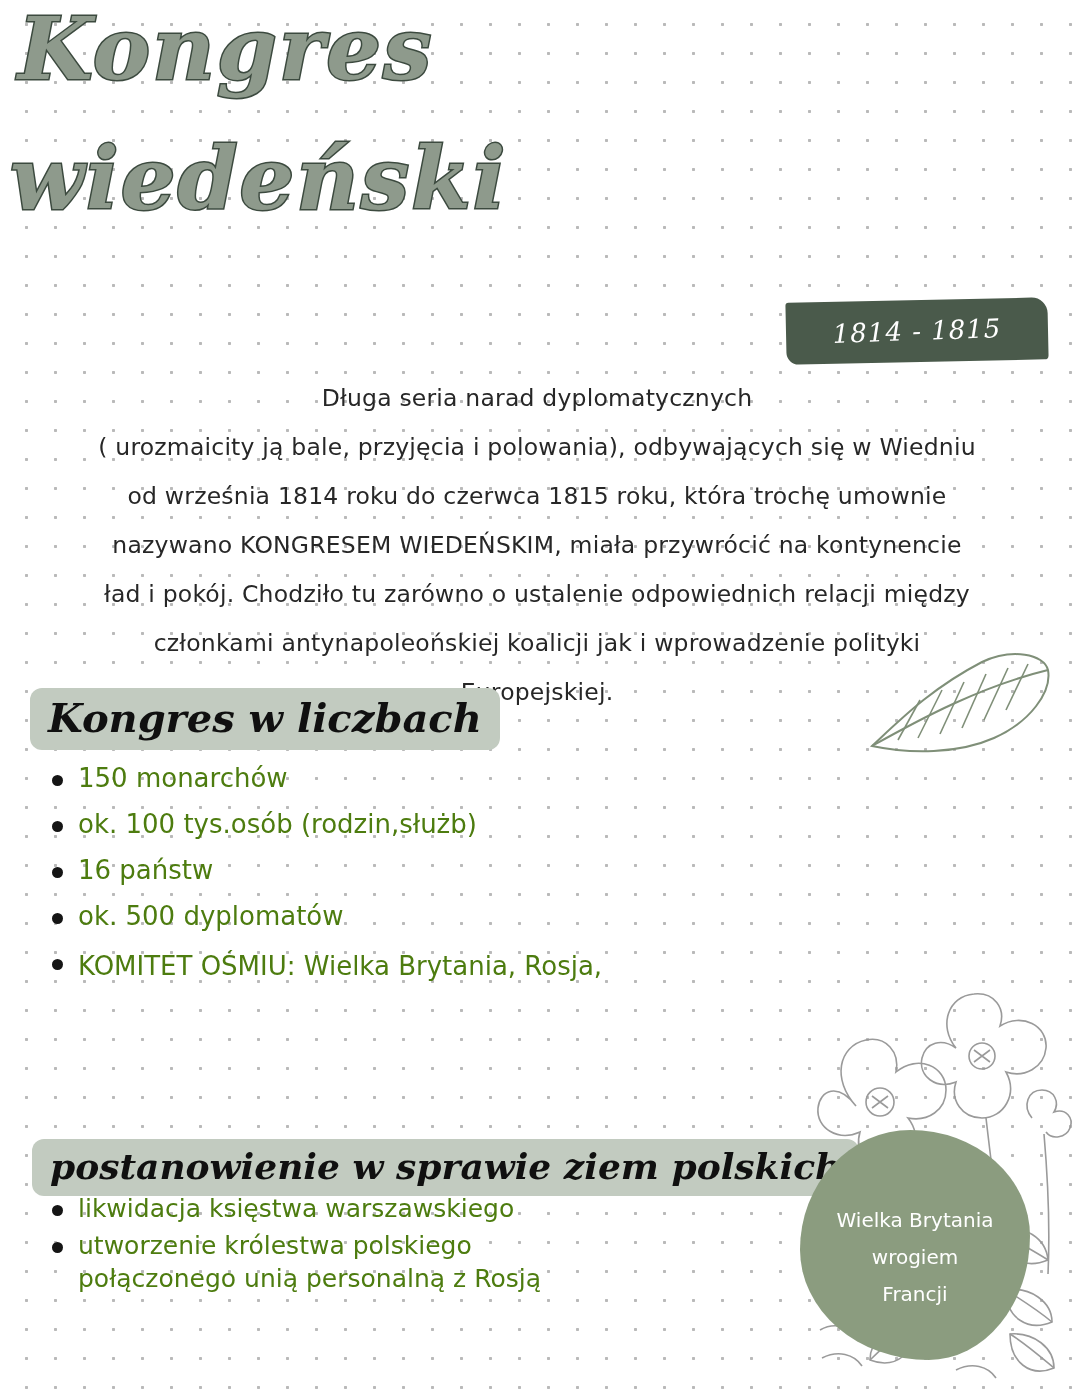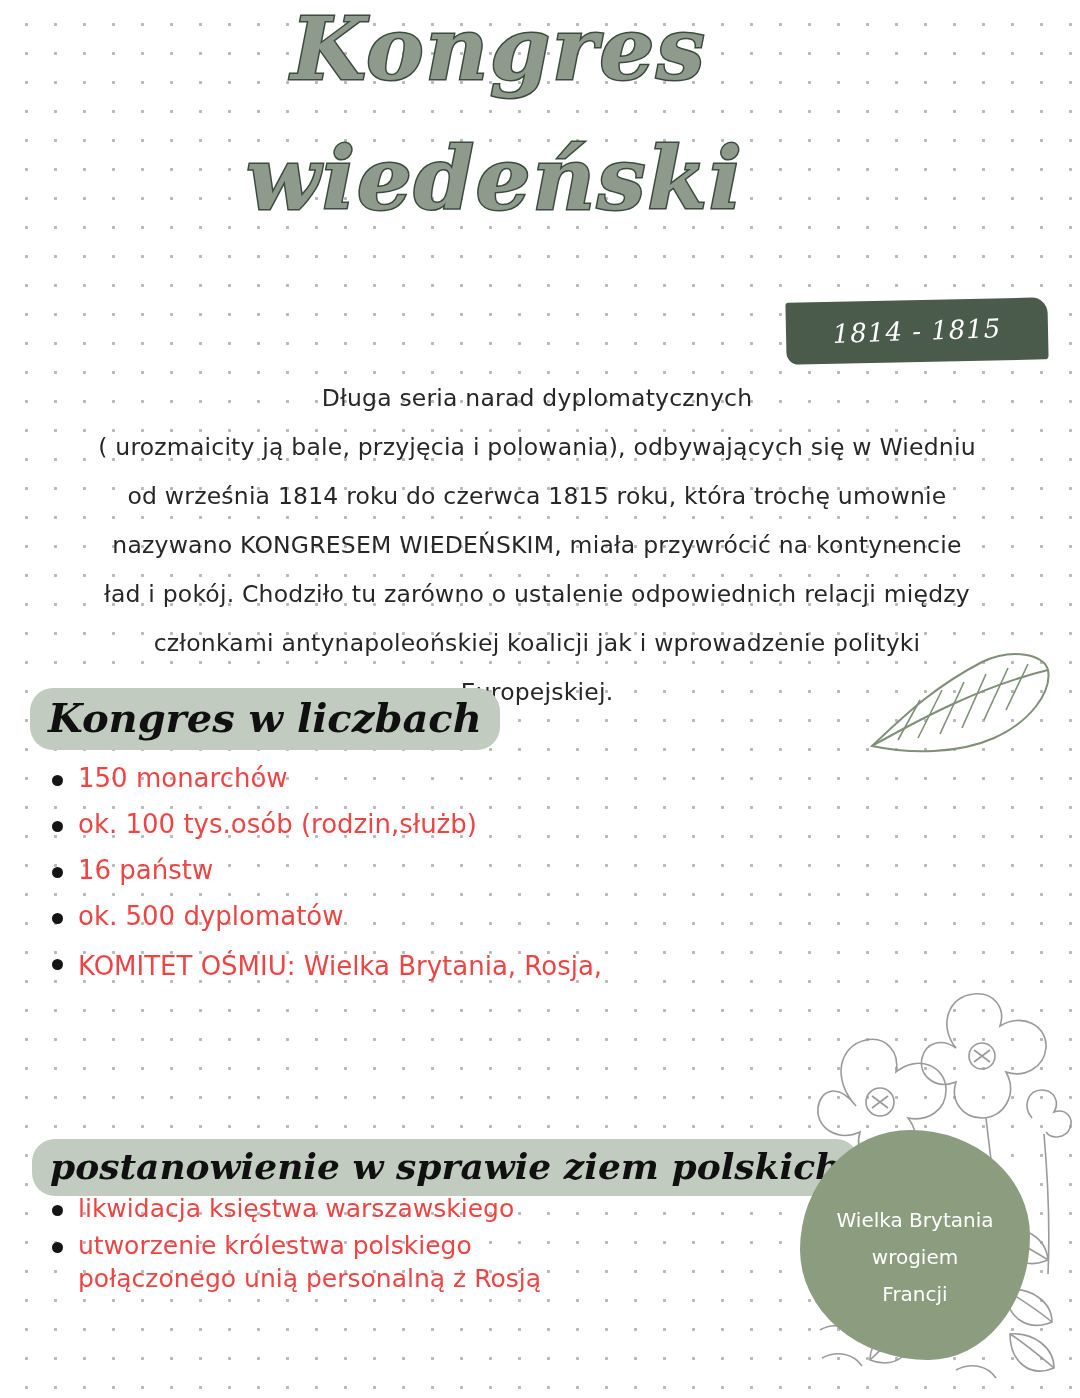--- a/index.html
+++ b/index.html
@@ -28,21 +28,21 @@
     inset: 0;
     z-index: 2;
   }
 
   
   .title-wrap {
     position: absolute;
     top: 6px;
     left: 0;
     width: 980px;
-    text-align: center;
+    text-align: left;
   }
   .title-line {
     font-family: "DejaVu Serif", serif;
     font-weight: bold;
     font-style: italic;
     color: #8e9a8c;
     -webkit-text-stroke: 3px #3c4a3f;
     paint-order: stroke fill;
     letter-spacing: 2px;
     line-height: 1.0;
@@ -100,21 +100,21 @@
   
   .sec-head {
     position: absolute;
     font-family: "DejaVu Serif", serif;
     font-style: italic;
     font-weight: bold;
     color: #101010;
   }
   .sec-head .hl {
     background: #c2cbc0;
-    border-radius: 23px;
+    border-radius: 12px;
     padding: 6px 18px 9px 18px;
     display: inline-block;
   }
   #head-liczbach {
     top: 688px;
     left: 30px;
     font-size: 40px;
   }
   #head-ziem {
     top: 1139px;
@@ -122,21 +122,21 @@
     font-size: 36px;
   }
 
   
   .bullets {
     position: absolute;
     list-style: none;
     margin: 0;
     padding: 0;
     font-family: "DejaVu Sans", sans-serif;
-    color: #ef4444;
+    color: #4d7c0f;
   }
   .bullets li {
     position: relative;
     padding-left: 42px;
     margin-bottom: 13px;
     line-height: 33px;
   }
   .bullets li::before {
     content: "";
     position: absolute;

